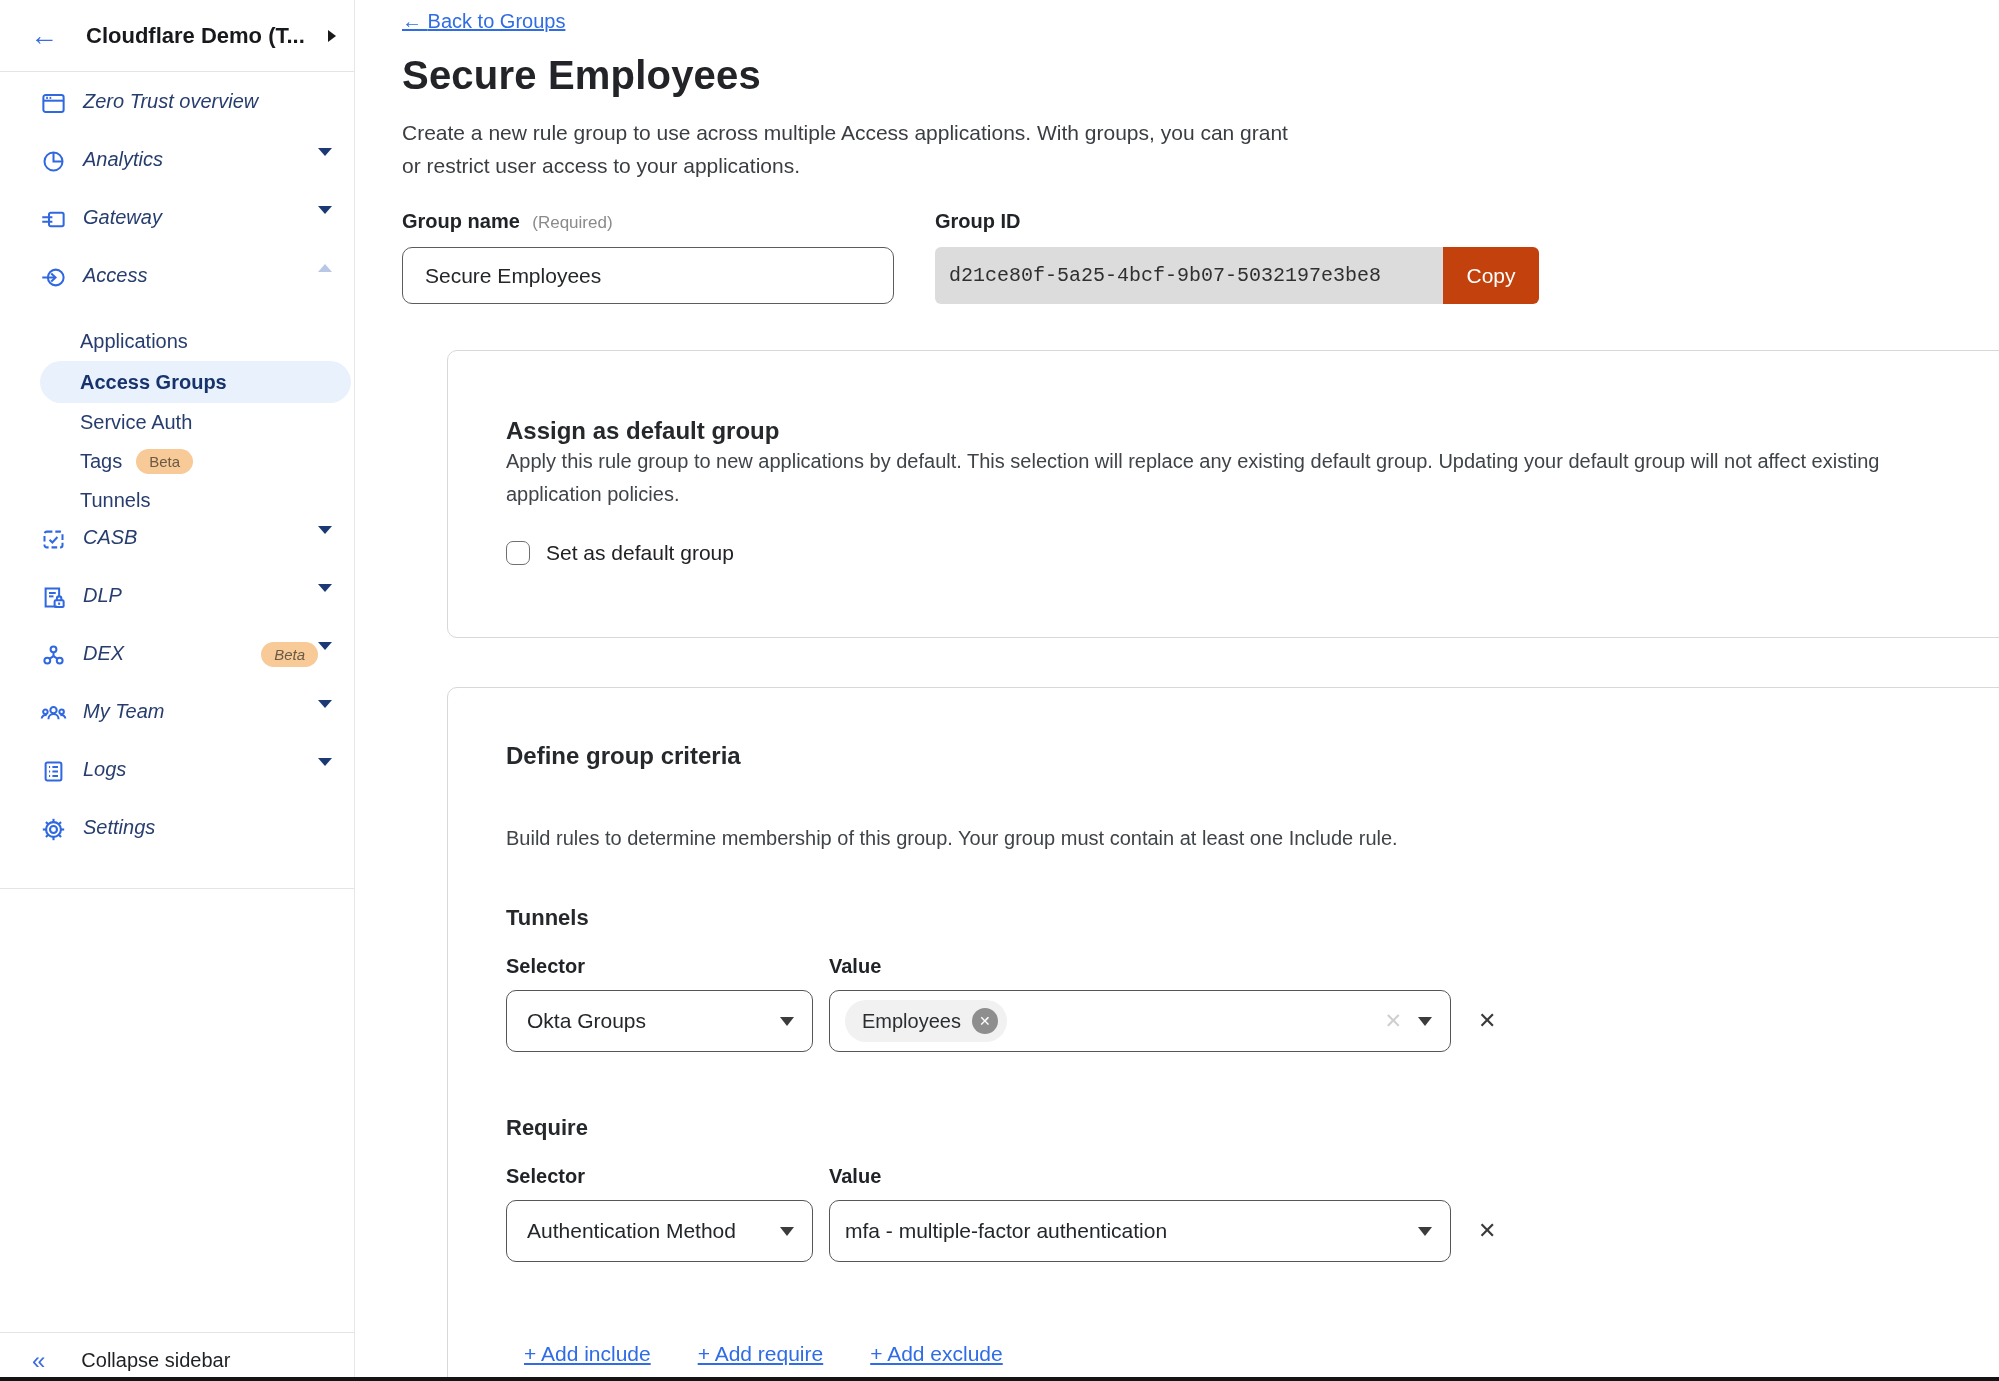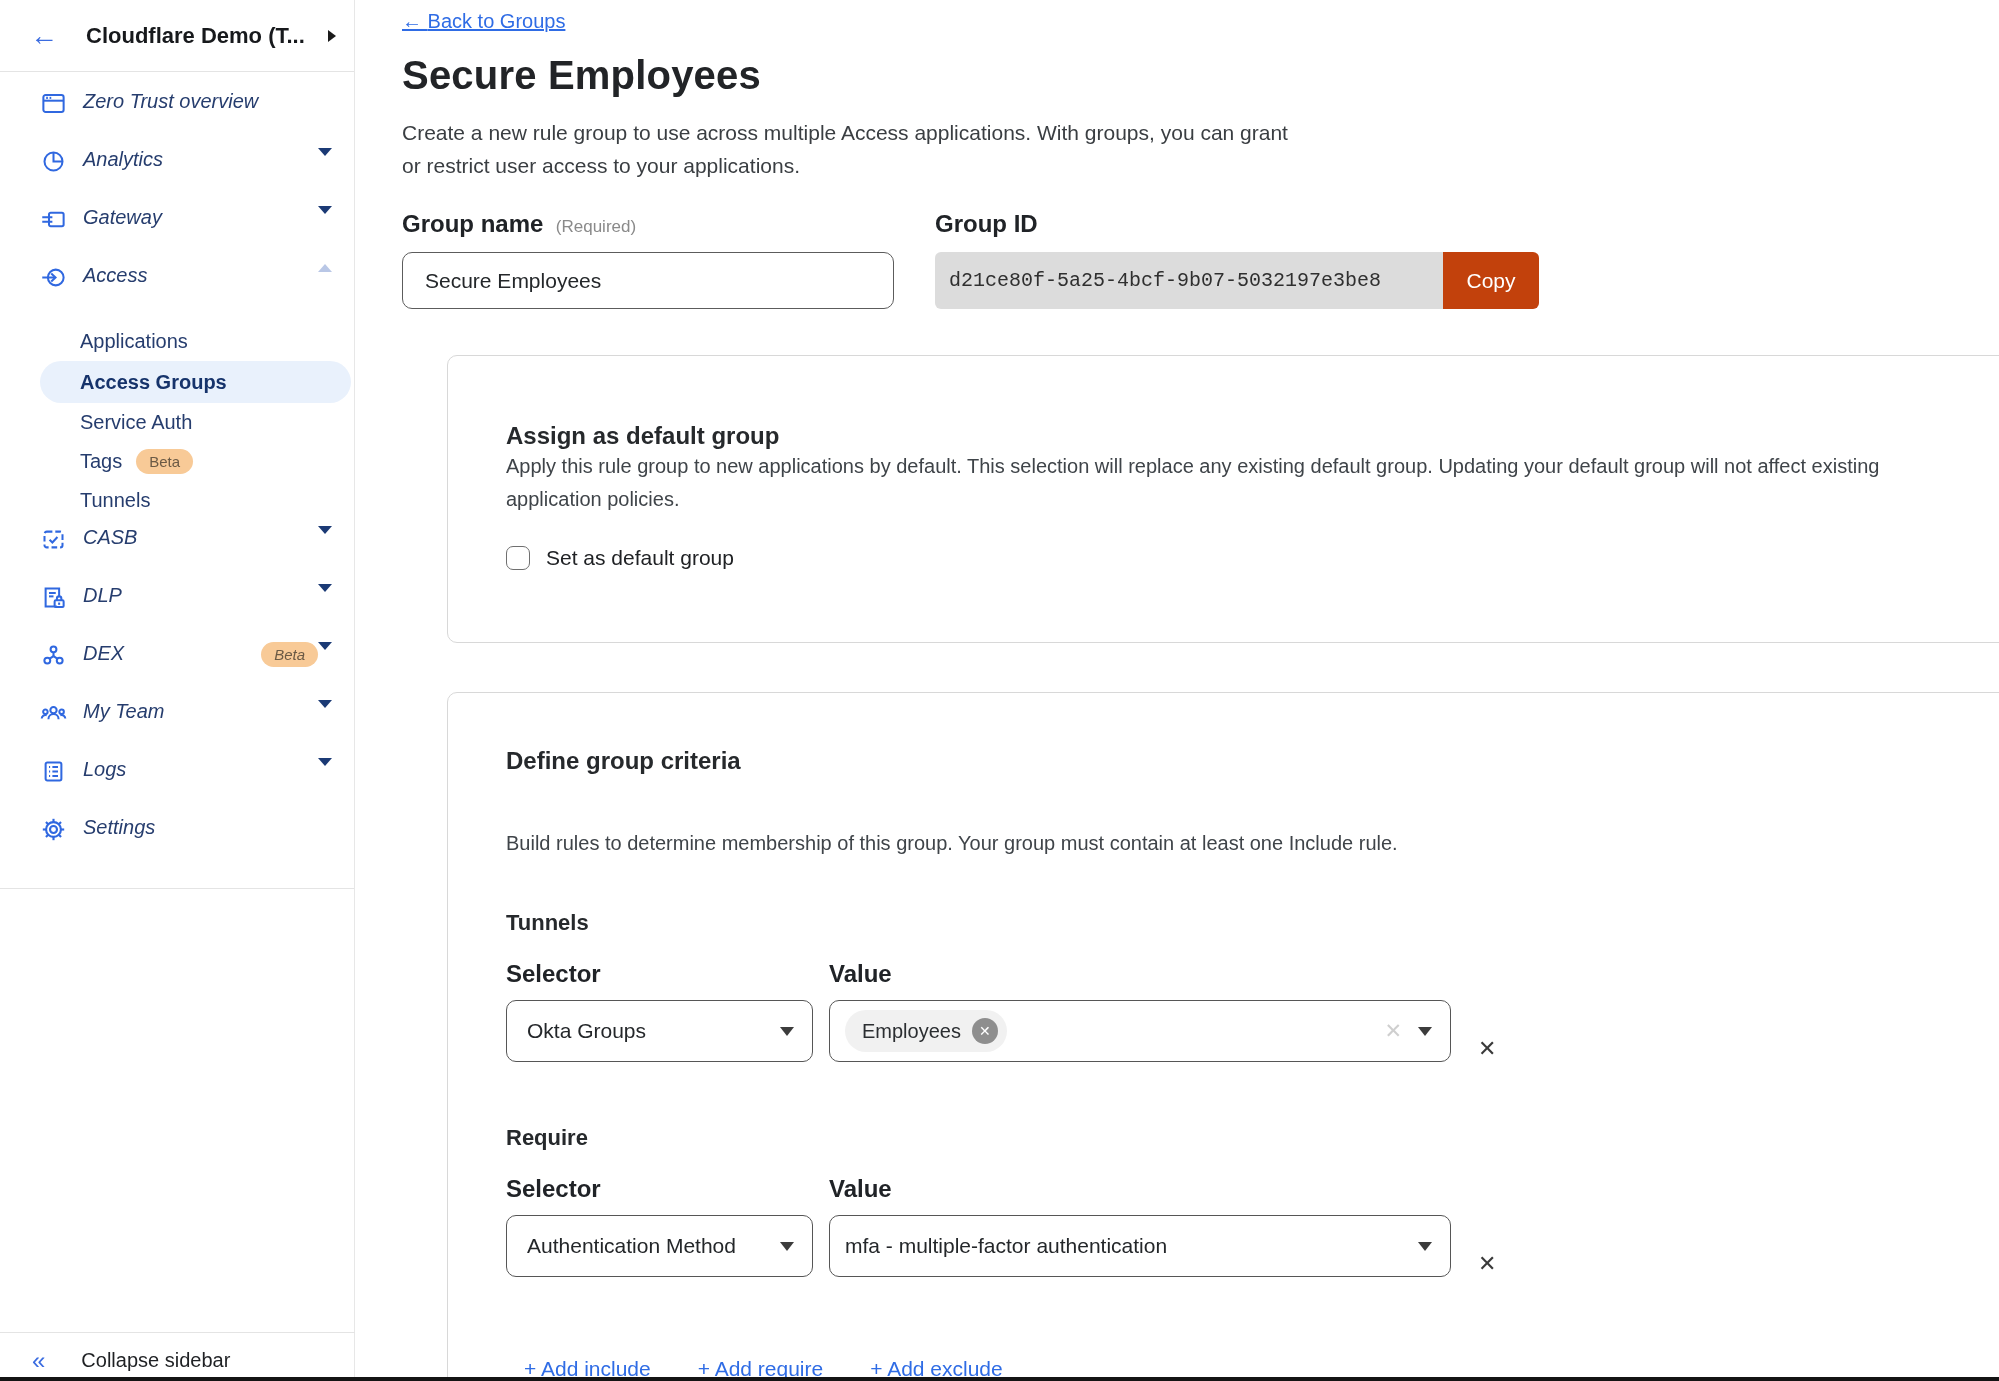--- a/index.html
+++ b/index.html
@@ -38,21 +38,21 @@
   .sb-collapse .lbl { margin-left:36px; font-size:20px; color:#1f2124; }
 
   
   .main { position:absolute; left:355px; top:0; width:1644px; height:1381px; }
   .content-pad { padding:10px 0 0 47px; }
   .back-link { color:#2f6ce5; font-size:20px; text-decoration:underline; cursor:pointer; display:inline-block; }
   h1.page-title { margin-top:20px; font-size:40px; font-weight:700; color:#222427; letter-spacing:.2px; }
   .page-desc { margin-top:18px; font-size:21px; line-height:33px; color:#3a3e42; }
 
   .form-row { margin-top:28px; display:flex; }
-  .field-label { font-size:24px; font-weight:700; color:#202327; }
+  .field-label { font-size:20px; font-weight:700; color:#202327; }
   .req { font-size:17px; font-weight:400; color:#8a8a8a; margin-left:8px; }
   .gn-col { width:492px; }
   .gn-input { margin-top:14px; width:492px; height:57px; border:1px solid #5c5c5c; border-radius:10px;
     padding:0 22px; font-size:21px; color:#24272a; font-family:"Liberation Sans",sans-serif; outline:none; background:#fff; }
   .gid-col { margin-left:41px; }
   .gid-box { margin-top:14px; display:flex; height:57px; }
   .gid-value { width:508px; background:#dcdcdc; border-radius:6px 0 0 6px; display:flex; align-items:center;
     padding:0 14px; font-family:"Liberation Mono","DejaVu Sans Mono",monospace; font-size:20px; color:#2f2f2f; }
   .copy-btn { width:96px; background:#c2410c; color:#ffffff; border:none; border-radius:0 6px 6px 0;
     font-size:21px; font-family:"Liberation Sans",sans-serif; cursor:pointer; }
@@ -66,21 +66,21 @@
   .chk-row { margin-top:30px; display:flex; align-items:center; cursor:pointer; }
   .chk { width:24px; height:24px; border:1.5px solid #6f6f6f; border-radius:7px; background:#fff; }
   .chk-label { margin-left:16px; font-size:21px; color:#202225; }
 
   .card2 .card-desc { margin-top:52px; }
   .crit-h3 { font-size:22px; font-weight:700; color:#26292c; }
   .h3-include { margin-top:50px; }
   .h3-require { margin-top:63px; }
   .sel-labels { margin-top:24px; display:flex; }
   .sel-labels .l1 { width:323px; }
-  .rule-row { margin-top:12px; display:flex; align-items:flex-end; }
+  .rule-row { margin-top:12px; display:flex; align-items:center; }
   .select-box { height:62px; border:1px solid #565656; border-radius:10px; background:#fff;
     display:flex; align-items:center; padding:0 18px 0 20px; cursor:pointer; }
   .selector { width:307px; }
   .select-box .sel-text { font-size:21px; color:#24272a; flex:1; }
   .sel-caret { width:0; height:0; border-left:7px solid transparent; border-right:7px solid transparent;
     border-top:9px solid #3c3c3c; }
   .value-box { width:622px; margin-left:16px; padding-left:15px; }
   .chip { background:#f1f1f1; border-radius:999px; display:flex; align-items:center;
     padding:8px 9px 8px 17px; cursor:default; }
   .chip .chip-txt { font-size:20px; font-weight:500; color:#2b2e31; }

